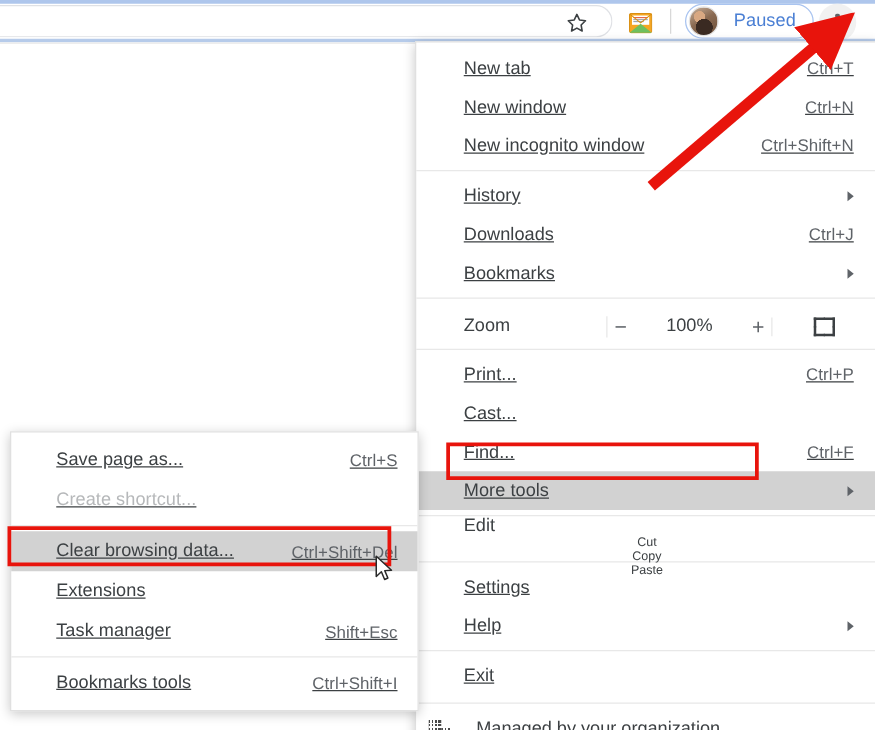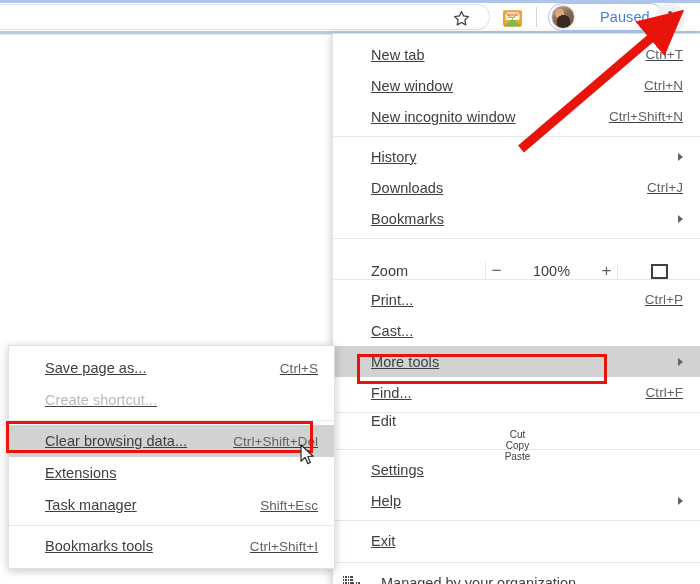--- a/index.html
+++ b/index.html
@@ -30,21 +30,21 @@
     border-top-right-radius:14px;border-bottom-right-radius:14px;
     background:#fff;box-sizing:border-box;
   }
   .tb-icon{position:absolute;display:flex;align-items:center;justify-content:center;}
   #star-icon{left:451px;top:8px;width:20px;height:20px;}
   #mail-ext-icon{left:502px;top:8px;width:20px;height:20px;}
   #tb-divider{position:absolute;left:536px;top:7px;width:1px;height:20px;background:#d8d8d8;}
   #profile-pill{
     position:absolute;left:548px;top:3px;height:28px;
     border:1px solid #a9c4f0;border-radius:16px;
-    display:flex;align-items:center;gap:25px;padding:0 13px 0 2px;
+    display:flex;align-items:center;gap:12px;padding:0 13px 0 2px;
     background:#fff;box-sizing:border-box;
   }
   #avatar{
     width:24px;height:24px;border-radius:50%;
     background:
       radial-gradient(circle at 52% 72%, #3a2a22 0 34%, rgba(58,42,34,0) 35%),
       radial-gradient(circle at 35% 34%, #d8a882 0 22%, rgba(216,168,130,0) 23%),
       linear-gradient(150deg,#cbb39c 0%,#8a6a52 46%,#6d5039 100%);
     border:1px solid #e3e3e3;box-sizing:border-box;flex:none;
   }
@@ -84,21 +84,21 @@
     width:0;height:0;border-left:5px solid #5f6368;
     border-top:4.5px solid transparent;border-bottom:4.5px solid transparent;
     margin-left:10px;
   }
 
   
   #main-menu{left:332px;top:33px;width:368px;padding:5px 0 0 0;border-right:none;}
   #main-menu .mrow{height:31px;padding-left:38px;padding-right:18px;}
 
   
-  #zoom-row{display:flex;align-items:flex-end;height:36px;}
+  #zoom-row{display:flex;align-items:center;height:36px;}
   #zoom-row .zlabel{
     display:flex;align-items:center;padding-left:38px;width:152px;
     box-sizing:border-box;font-size:14.5px;color:#3c4043;
   }
   .zcell{border-left:1px solid #e8e8e8;display:flex;align-items:center;justify-content:center;}
   #zoom-ctrl{flex:1 1 auto;display:flex;align-items:center;justify-content:center;gap:26px;}
   #zoom-ctrl .zbtn{font-size:17px;color:#5f6368;width:14px;text-align:center;line-height:1;}
   #zoom-ctrl .zval{font-size:14.5px;color:#3c4043;min-width:44px;text-align:center;}
   #zoom-full{width:83px;}
   .fs-icon{position:relative;width:17px;height:15px;}
@@ -259,27 +259,27 @@
 
   <div class="sep0"></div>
 
   <div class="mrow" style="margin-top:4px">
     <span class="lbl">Print...</span>
     <span class="acc">Ctrl+P</span>
   </div>
   <div class="mrow">
     <span class="lbl">Cast...</span>
   </div>
+  <div class="mrow">
+    <span class="lbl">Find...</span>
+    <span class="acc">Ctrl+F</span>
+  </div>
   <div class="mrow hl">
     <span class="lbl">More tools</span>
     <span class="arrow"></span>
-  </div>
-  <div class="mrow">
-    <span class="lbl">Find...</span>
-    <span class="acc">Ctrl+F</span>
   </div>
 
   <div class="sep0" style="margin-top:4px"></div>
 
   <div id="edit-row">
     <div class="elabel">Edit</div>
     <div class="ecell">Cut</div>
     <div class="ecell">Copy</div>
     <div class="ecell">Paste</div>
   </div>

